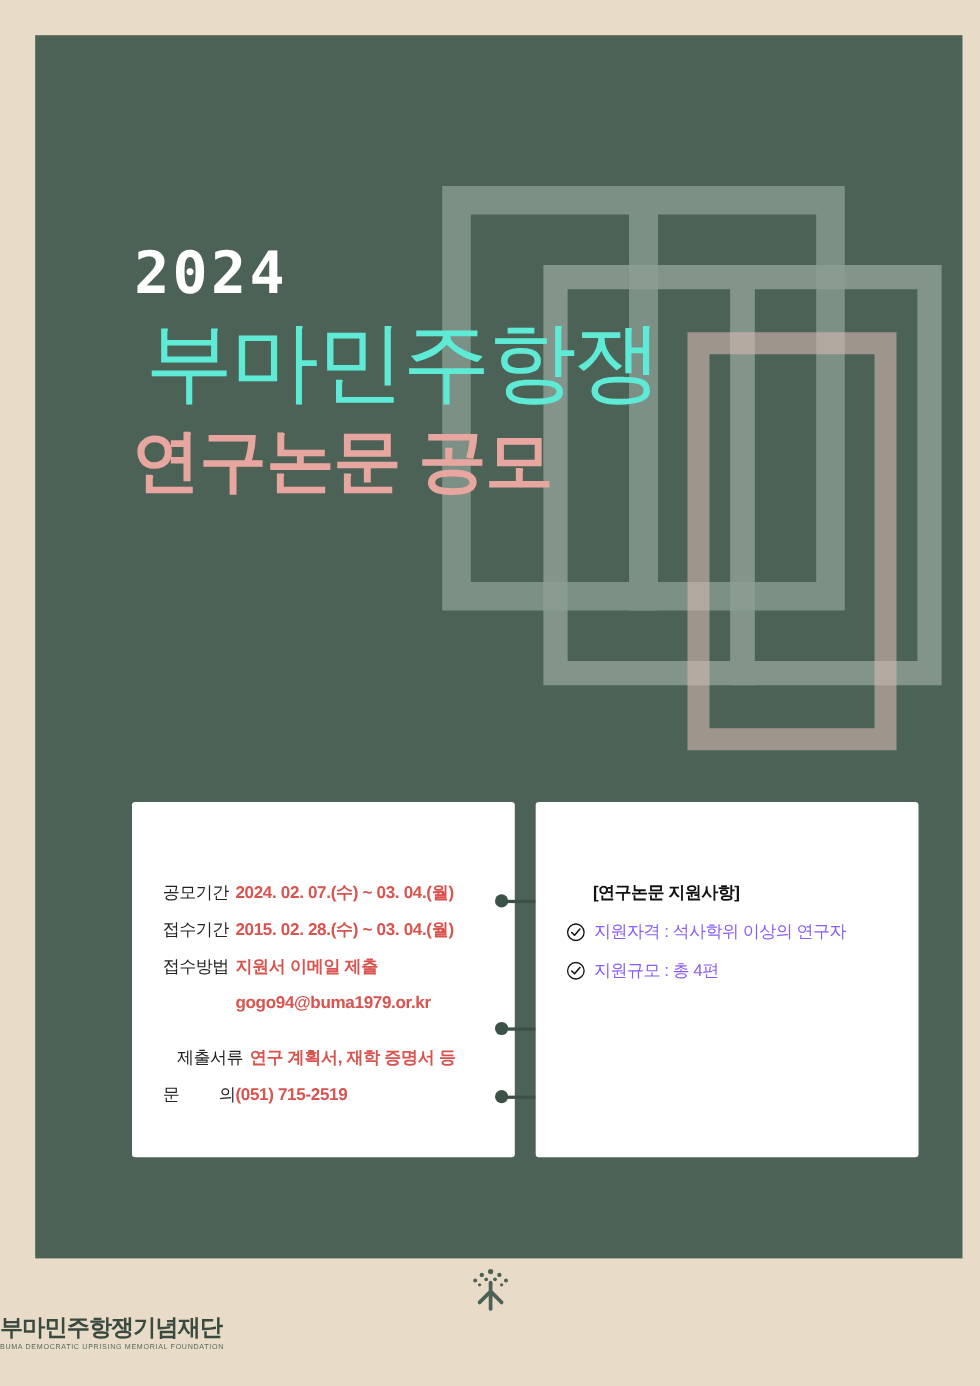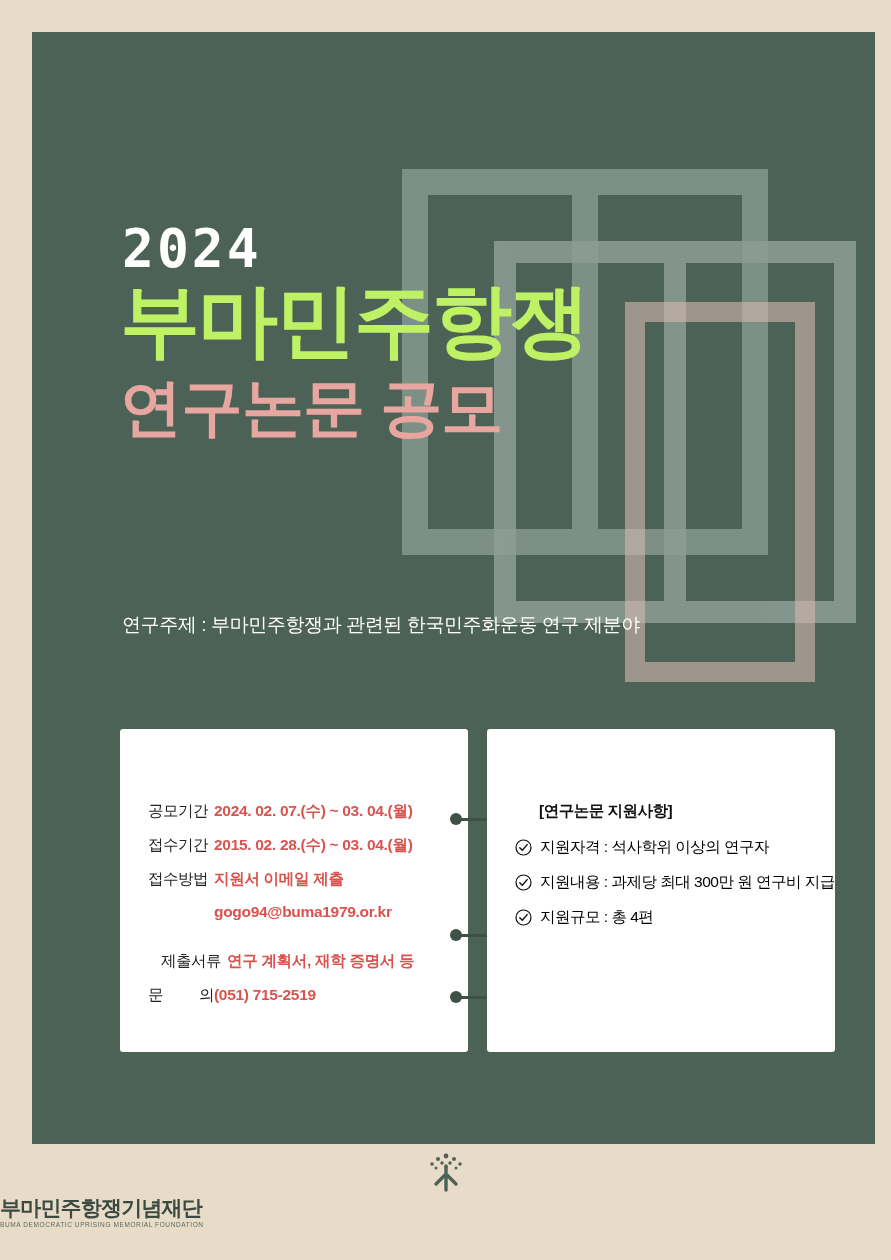--- a/index.html
+++ b/index.html
@@ -48,25 +48,25 @@
     font-family: "DejaVu Sans Mono", monospace;
     font-size: 53px;
     font-weight: bold;
     letter-spacing: 3px;
     color: #ffffff;
     line-height: 1;
     margin: 0 0 4px 2px;
   }
   .main-title {
     font-size: 80px;
-    font-weight: bold;
-    color: #bef264;
+    font-weight: normal;
+    color: #5eead4;
     line-height: 1.06;
     letter-spacing: -2px;
-    margin: 0;
+    margin: 12px;
     white-space: nowrap;
   }
   .sub-title {
     font-size: 62px;
     font-weight: bold;
     color: #e8a6a0;
     line-height: 1.15;
     letter-spacing: -1px;
     margin: 8px 0 0 0;
     white-space: nowrap;
@@ -148,21 +148,21 @@
     position: absolute;
     left: 28px;
     top: 108px;
     width: 320px;
   }
   .bullet {
     display: flex;
     align-items: center;
     margin-bottom: 14px;
     font-size: 15.5px;
-    color: #000000;
+    color: #8b5cf6;
     letter-spacing: -0.5px;
     white-space: nowrap;
   }
   .check {
     flex: 0 0 17px;
     width: 17px;
     height: 17px;
     margin-right: 8px;
     display: inline-block;
   }
@@ -245,21 +245,20 @@
       </g>
     </svg>
   </div>
 
   <div class="title-block">
     <div class="year">2024</div>
     <h1 class="main-title">부마민주항쟁</h1>
     <h2 class="sub-title">연구논문 공모</h2>
   </div>
 
-  <div class="topic-line">연구주제 : 부마민주항쟁과 관련된 한국민주화운동 연구 제분야</div>
 
   <div class="panels">
 
     <div class="panel panel-left">
       <div class="rows">
 
         <div class="row">
           <span class="lbl">공모기간</span>
           <span class="val">2024. 02. 07.(수) ~ 03. 04.(월)</span>
         </div>
@@ -318,29 +317,20 @@
         <div class="bullet">
           <span class="check">
             <svg width="17" height="17" viewBox="0 0 17 17" xmlns="http://www.w3.org/2000/svg">
               <circle cx="8.5" cy="8.5" r="7.5" fill="none" stroke="#111111" stroke-width="1.2"></circle>
               <path d="M4.8 8.8 L7.3 11.3 L12.2 5.6" fill="none" stroke="#111111" stroke-width="1.4" stroke-linecap="round" stroke-linejoin="round"></path>
             </svg>
           </span>
           <span>지원자격 : 석사학위 이상의 연구자</span>
         </div>
 
-        <div class="bullet">
-          <span class="check">
-            <svg width="17" height="17" viewBox="0 0 17 17" xmlns="http://www.w3.org/2000/svg">
-              <circle cx="8.5" cy="8.5" r="7.5" fill="none" stroke="#111111" stroke-width="1.2"></circle>
-              <path d="M4.8 8.8 L7.3 11.3 L12.2 5.6" fill="none" stroke="#111111" stroke-width="1.4" stroke-linecap="round" stroke-linejoin="round"></path>
-            </svg>
-          </span>
-          <span>지원내용 : 과제당  최대 300만 원 연구비 지급</span>
-        </div>
 
         <div class="bullet">
           <span class="check">
             <svg width="17" height="17" viewBox="0 0 17 17" xmlns="http://www.w3.org/2000/svg">
               <circle cx="8.5" cy="8.5" r="7.5" fill="none" stroke="#111111" stroke-width="1.2"></circle>
               <path d="M4.8 8.8 L7.3 11.3 L12.2 5.6" fill="none" stroke="#111111" stroke-width="1.4" stroke-linecap="round" stroke-linejoin="round"></path>
             </svg>
           </span>
           <span>지원규모 : 총 4편</span>
         </div>

